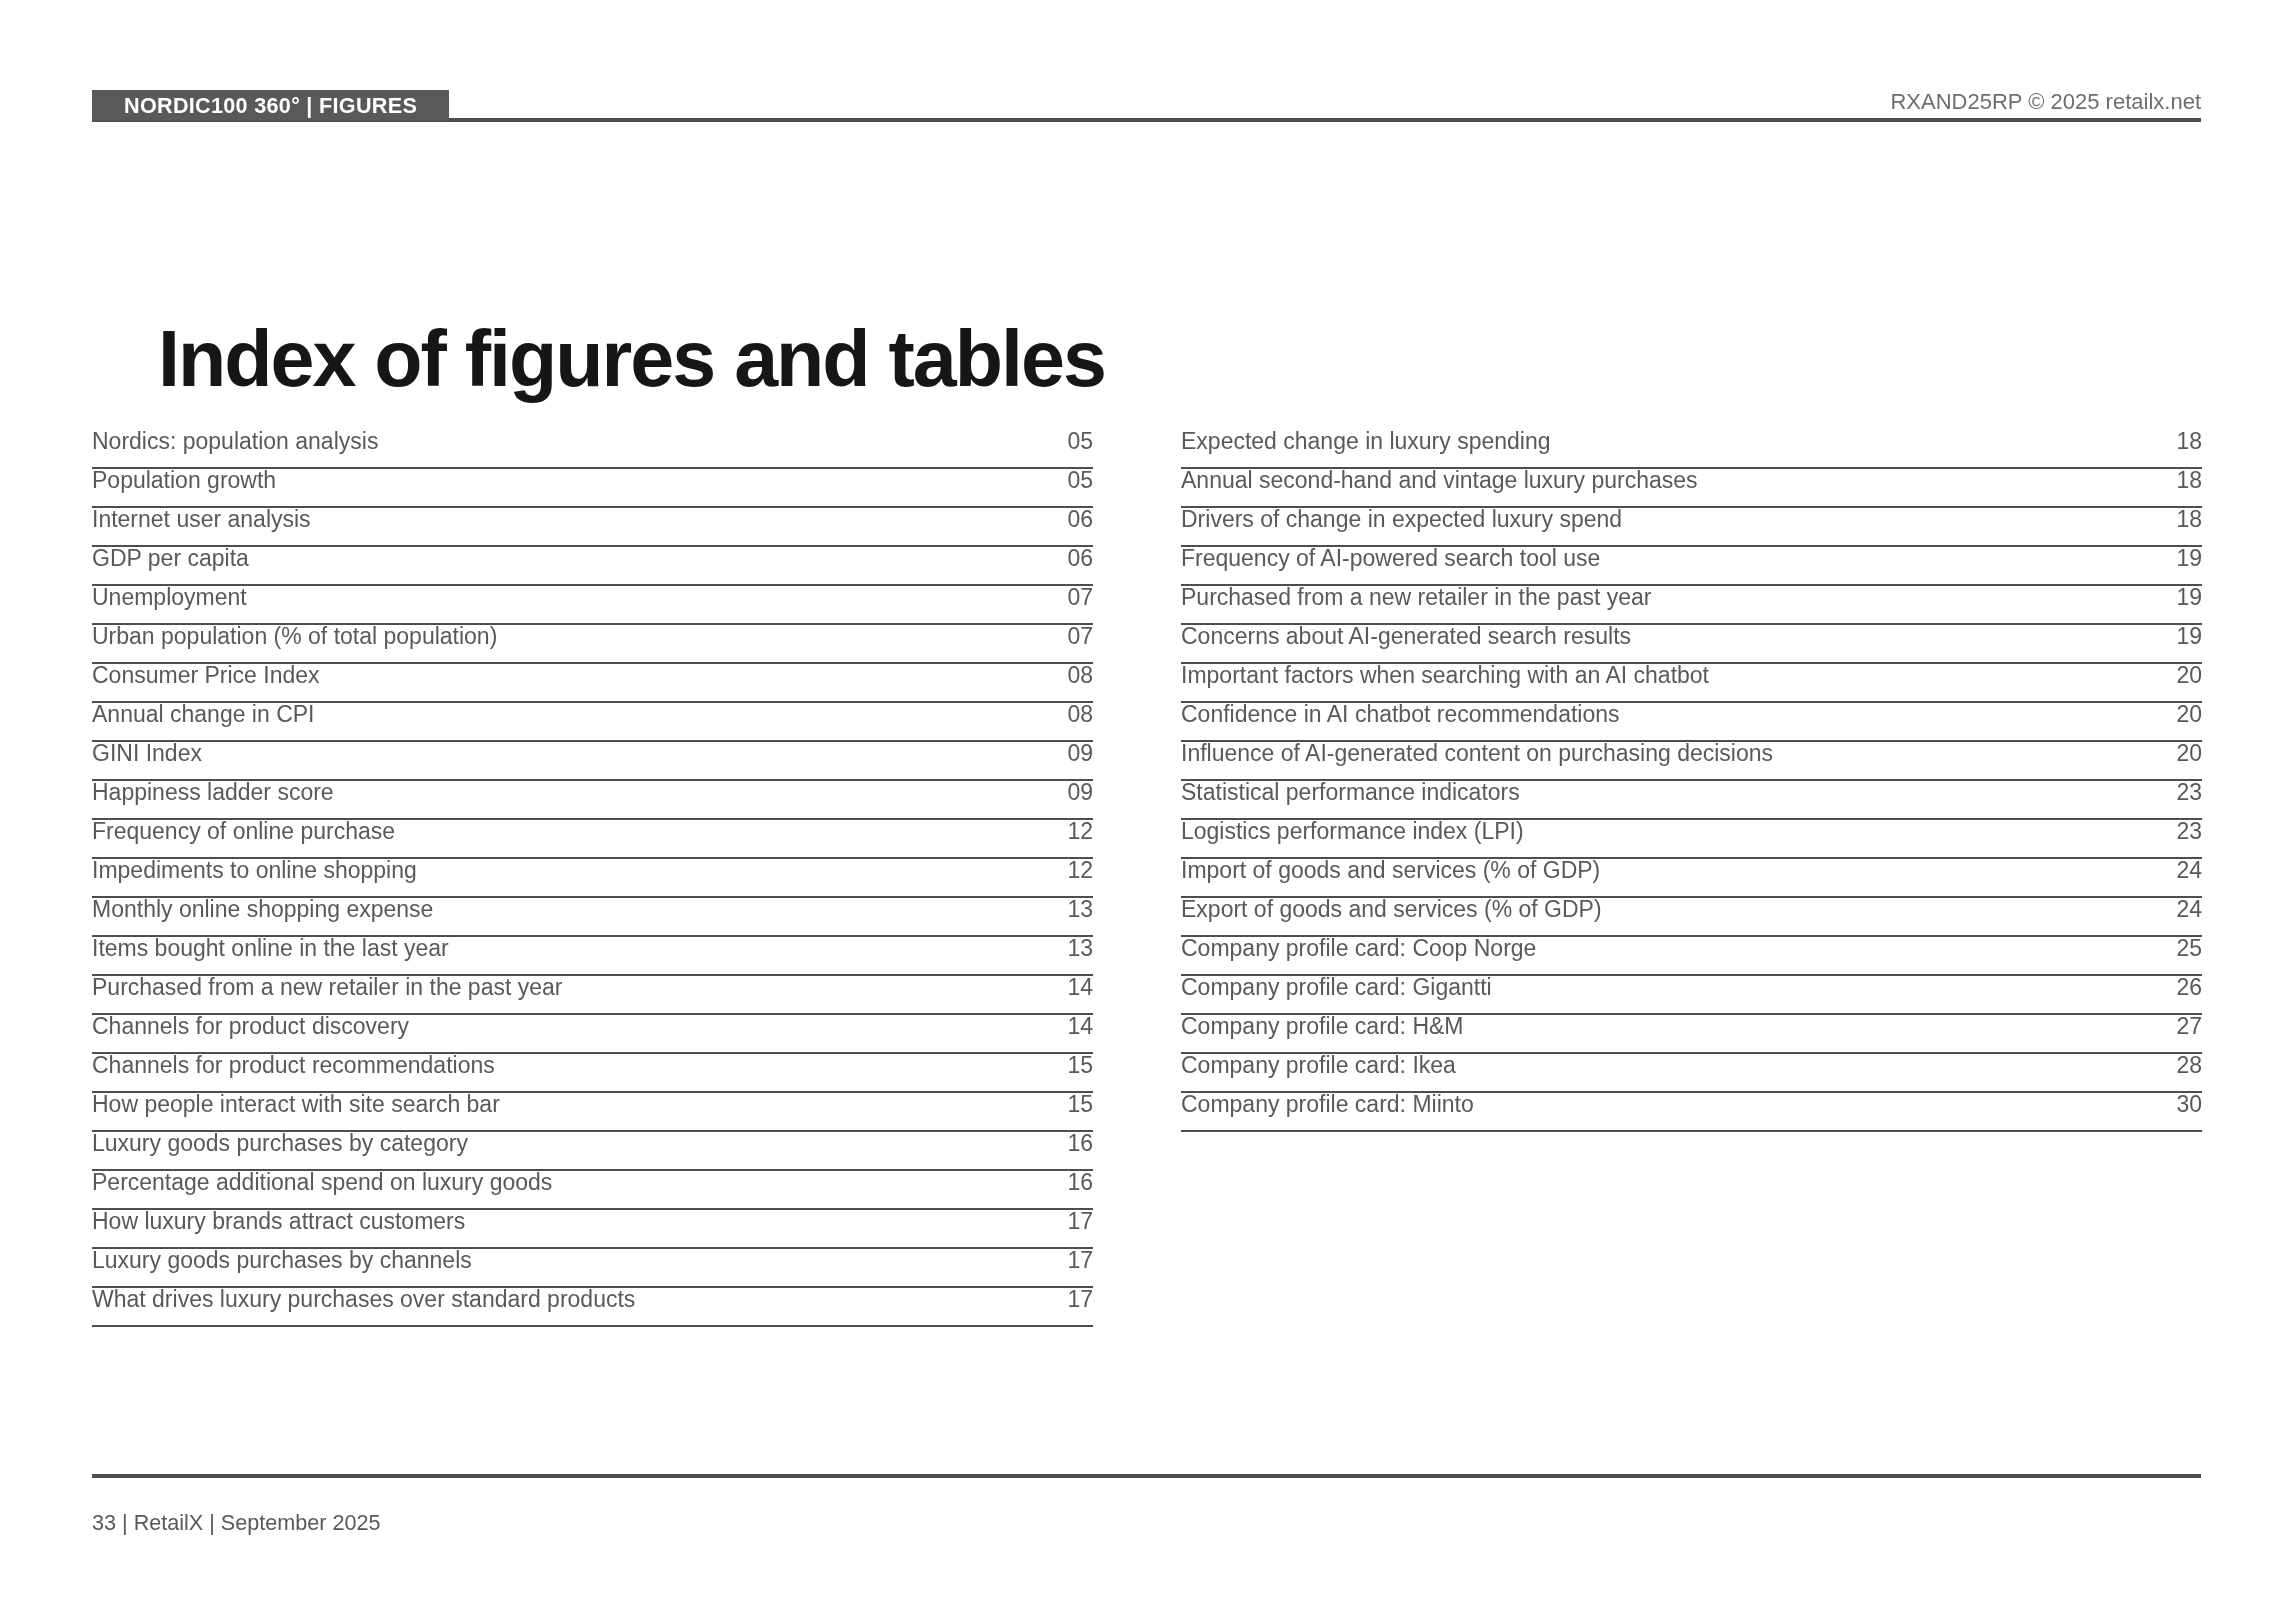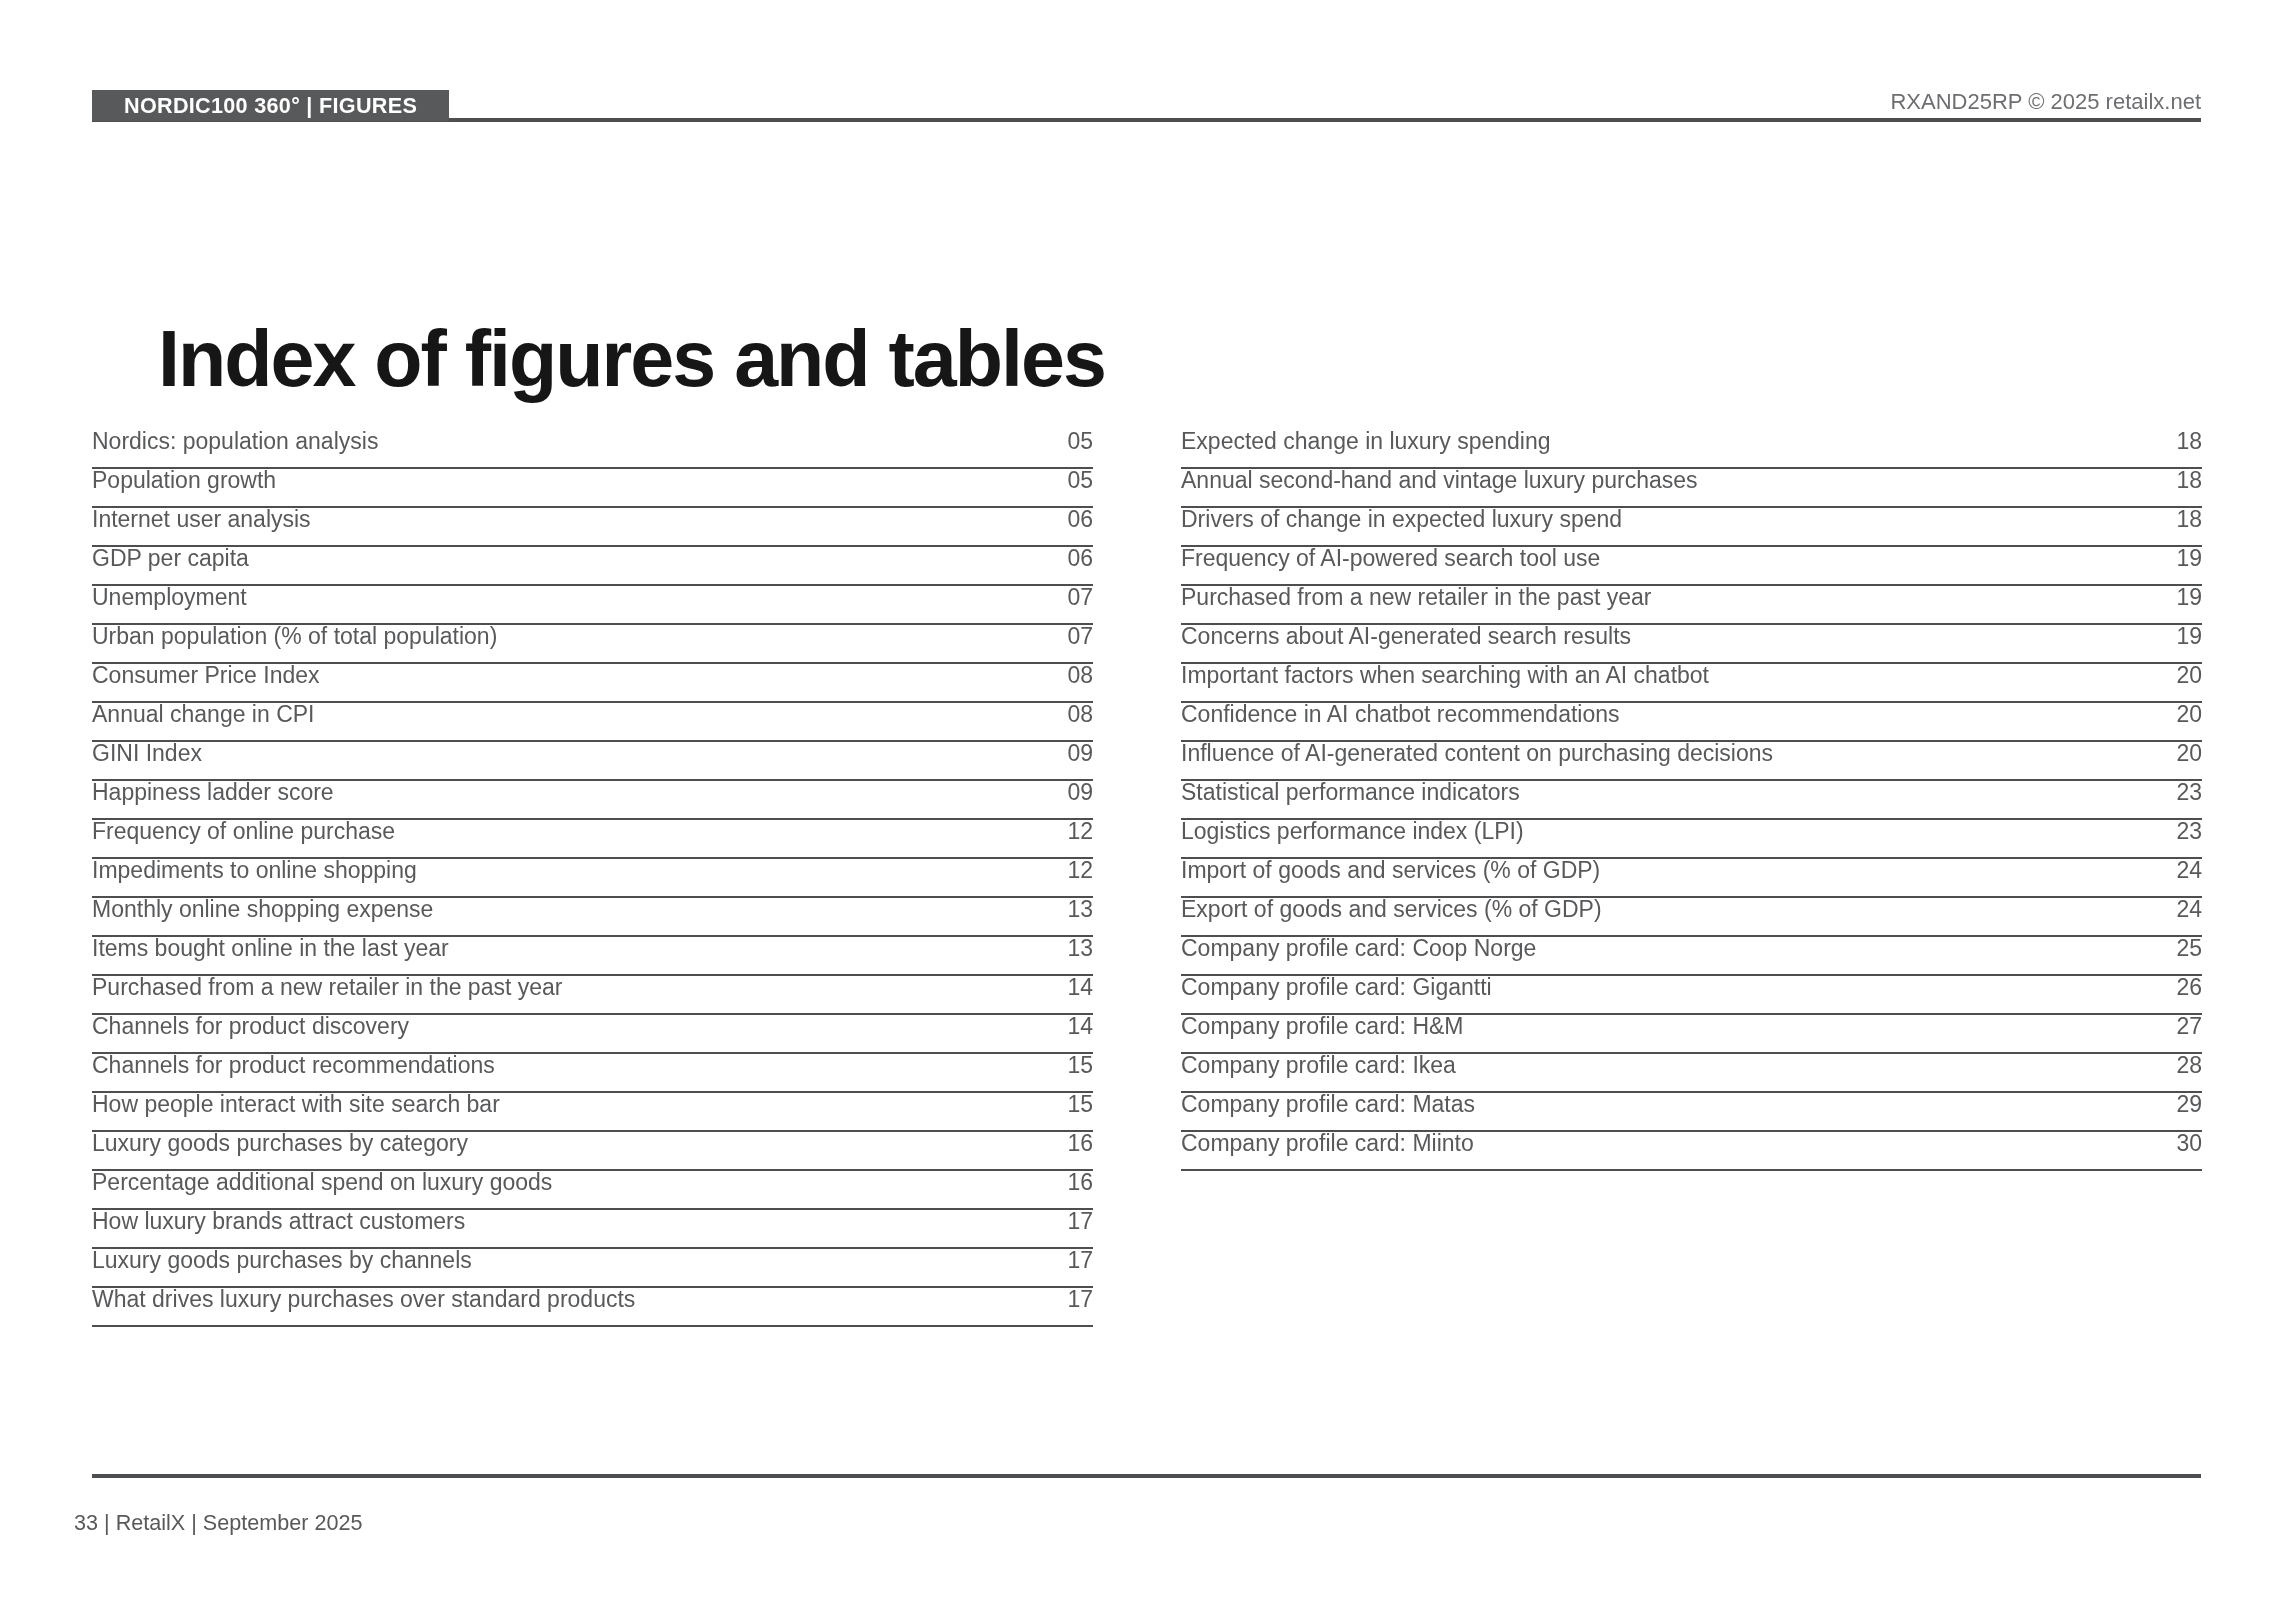--- a/index.html
+++ b/index.html
@@ -79,21 +79,21 @@
 
   
   .footer-rule {
     position: absolute;
     left: 92px; right: 94px;
     top: 1474px; height: 3.9px;
     background: var(--rule, #4D4E50);
   }
   .footer-text {
     position: absolute;
-    left: 74px; top: 1510px;
+    left: 92px; top: 1510px;
     font-size: 21.6px; line-height: 26px;
     color: var(--body-text, #58595B);
     white-space: nowrap;
   }
 </style>
 </head>
 <body>
 
 <div class="badge">NORDIC100 360° | FIGURES</div>
 <div class="header-rule"></div>
@@ -299,24 +299,20 @@
   <div class="row">
     <span class="lbl">Company profile card: H&amp;M</span>
     <span class="pg">27</span>
   </div>
 
   <div class="row">
     <span class="lbl">Company profile card: Ikea</span>
     <span class="pg">28</span>
   </div>
 
-  <div class="row">
-    <span class="lbl">Company profile card: Matas</span>
-    <span class="pg">29</span>
-  </div>
 
   <div class="row">
     <span class="lbl">Company profile card: Miinto</span>
     <span class="pg">30</span>
   </div>
 
 </div>
 </div>
 
 <div class="footer-rule"></div>

